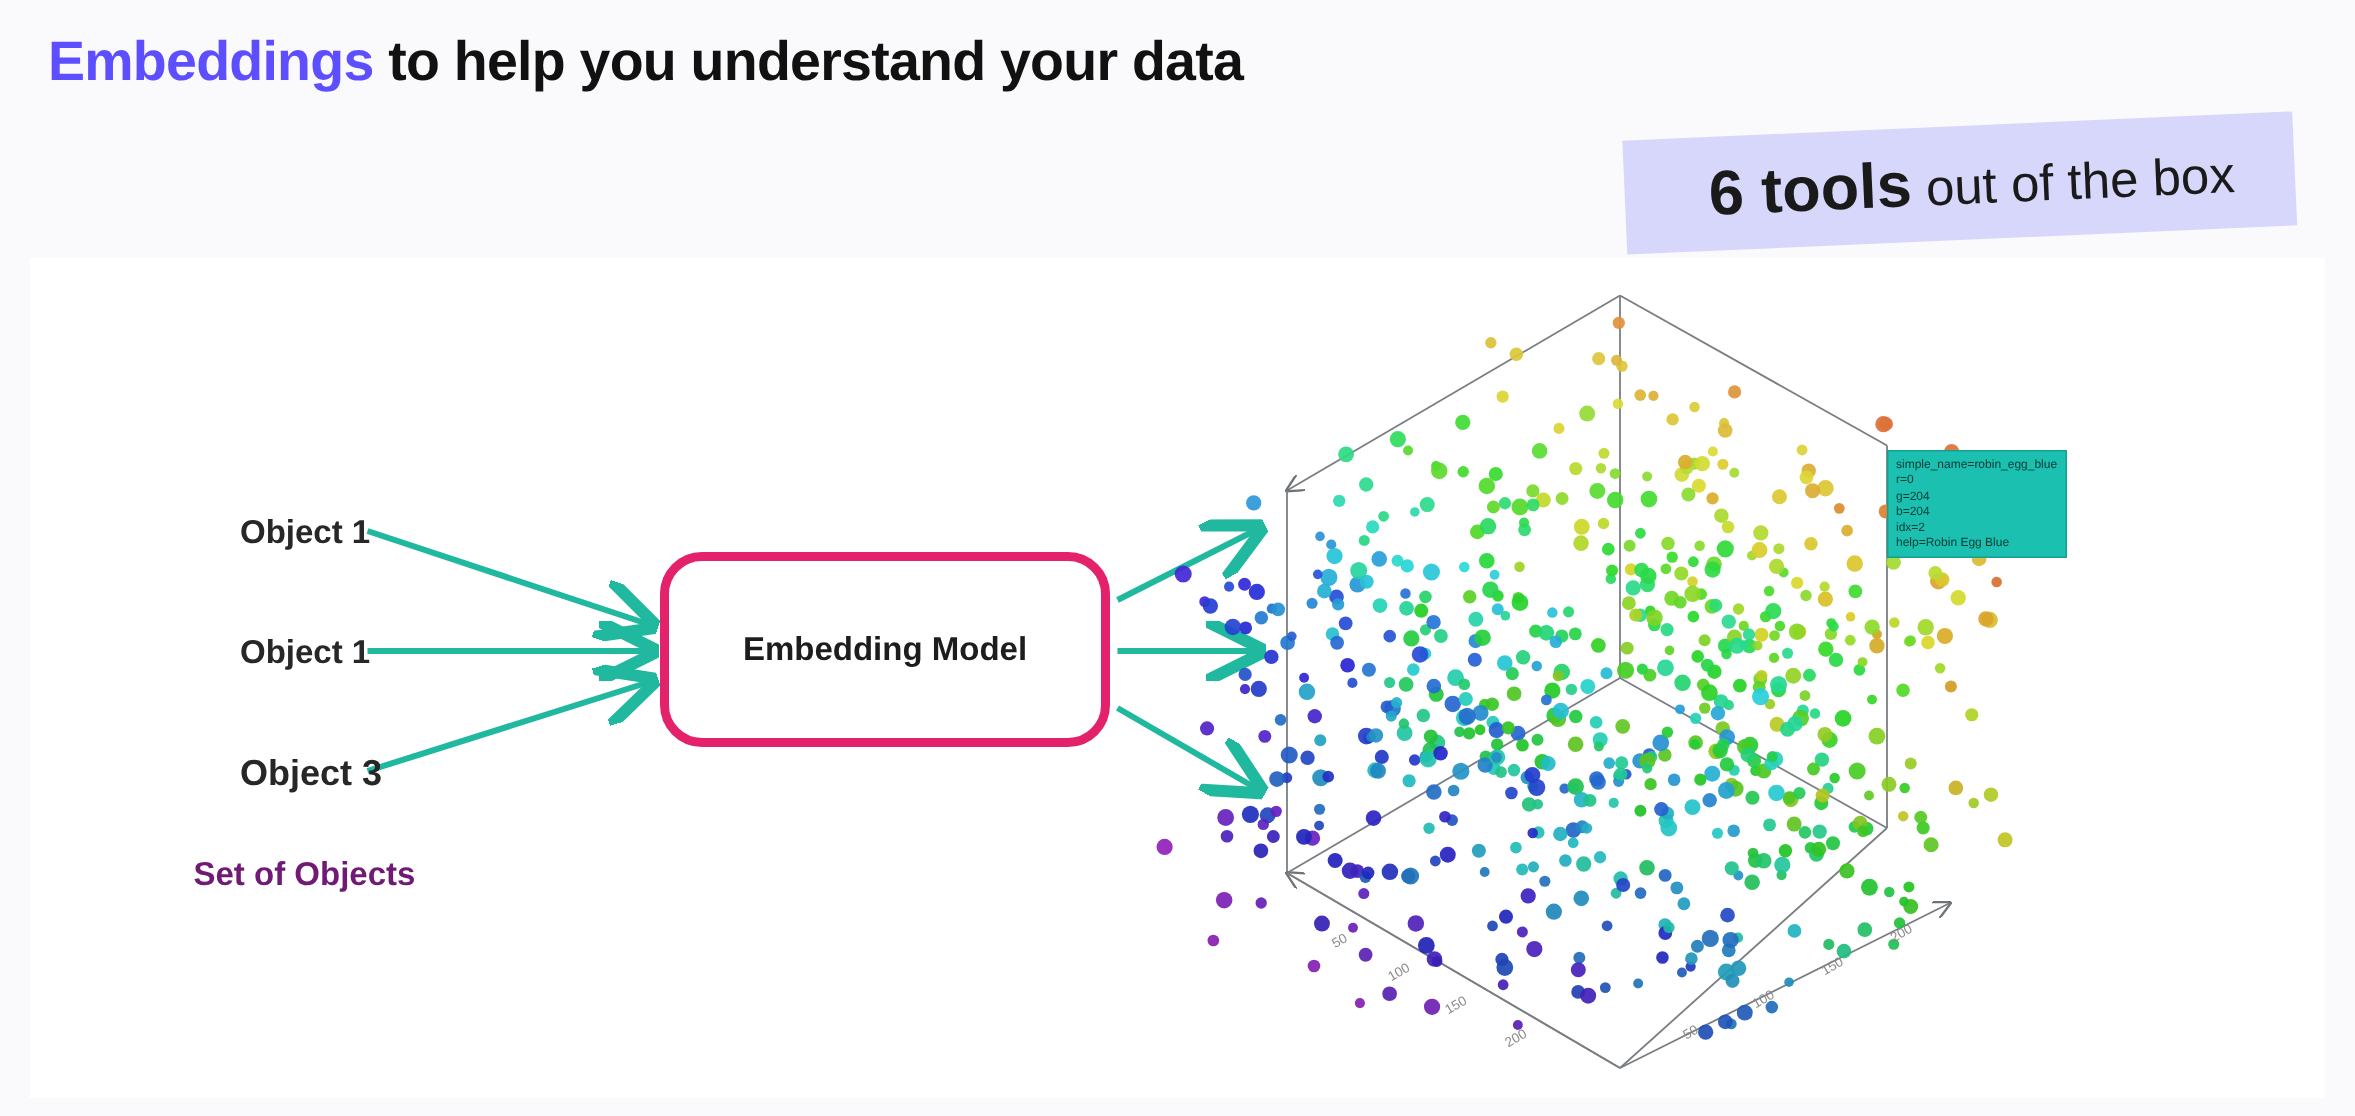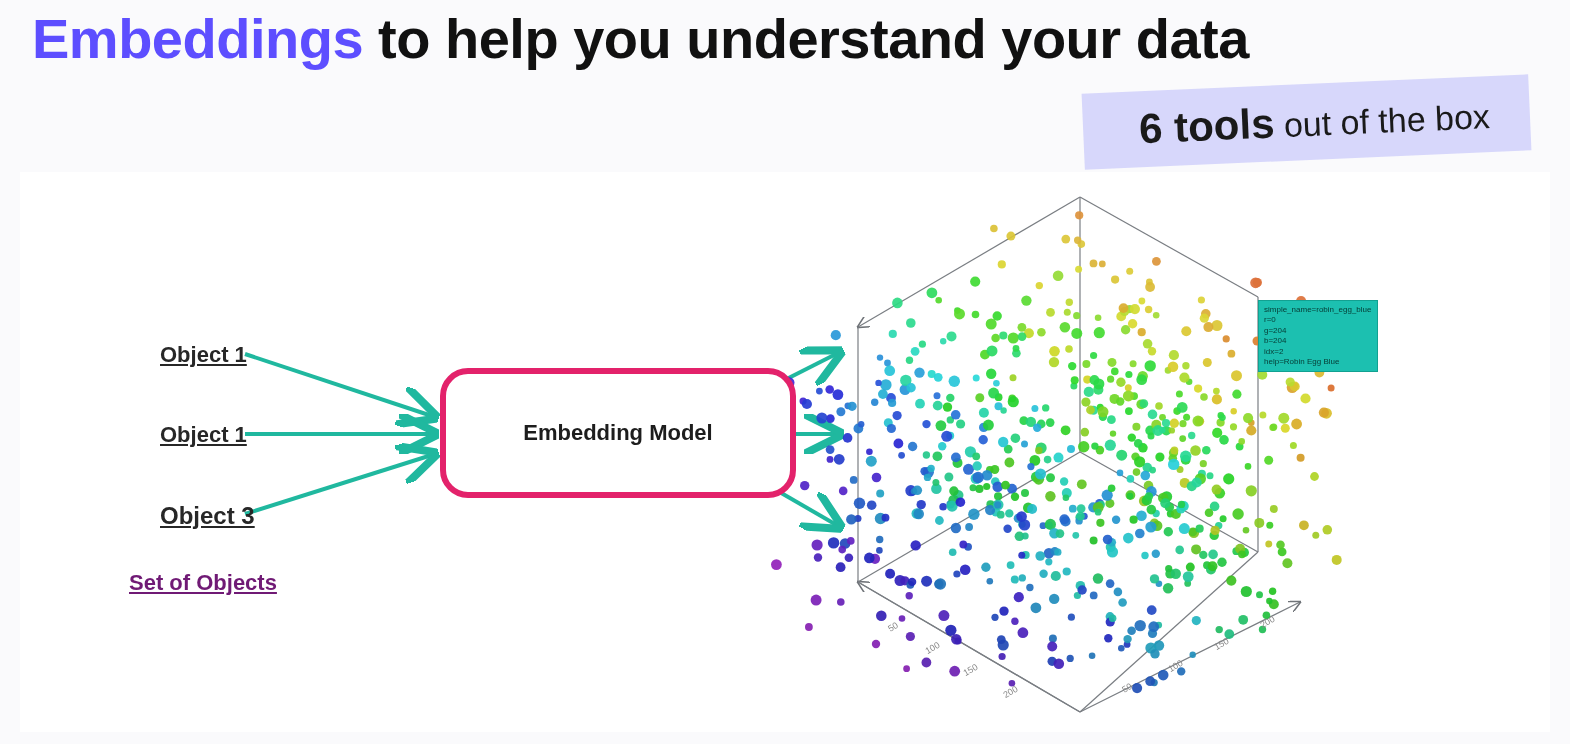--- a/index.html
+++ b/index.html
@@ -13,22 +13,22 @@
     overflow: hidden;
   }
   .slide {
     position: relative;
     width: 100%;
     height: 100%;
   }
   .title {
     position: absolute;
     left: 32px;
-    top: 6px;
-    font-size: 56px;
+    top: 20px;
+    font-size: 37px;
     font-weight: 600;
     color: #111;
     letter-spacing: -0.5px;
   }
   .title .accent {
     color: #5d4eff;
     font-weight: 700;
   }
   .note {
     position: absolute;
@@ -54,30 +54,29 @@
   }
   .svg-wrap {
     position: absolute;
     left: 0; top: 0;
     width: 100%; height: 100%;
   }
   .overlay-label {
     position: absolute;
     font-weight: 600;
     color: #272727;
-    text-decoration: underline;
   }
   .lbl-obj1 { left: 140px; top: 170px; font-size: 22px; }
   .lbl-obj2 { left: 140px; top: 250px; font-size: 22px; }
   .lbl-obj3 { left: 140px; top: 330px; font-size: 24px; }
   .lbl-set  { left: 109px; top: 398px; font-size: 22px; font-weight: 700; color:#701a75; }
   .model-box {
     position: absolute;
     left: 420px; top: 196px;
-    width: 356px; height: 130px;
+    width: 300px; height: 130px;
     border: 6px solid #e3226b;
     border-radius: 28px;
     background: #fff;
     display: flex; align-items: center; justify-content: center;
     font-size: 22px; font-weight: 700; color:#1d1d1d;
   }
   .tooltip {
     position: absolute;
     left: 1238px; top: 128px;
     width: 120px; height: 72px;

